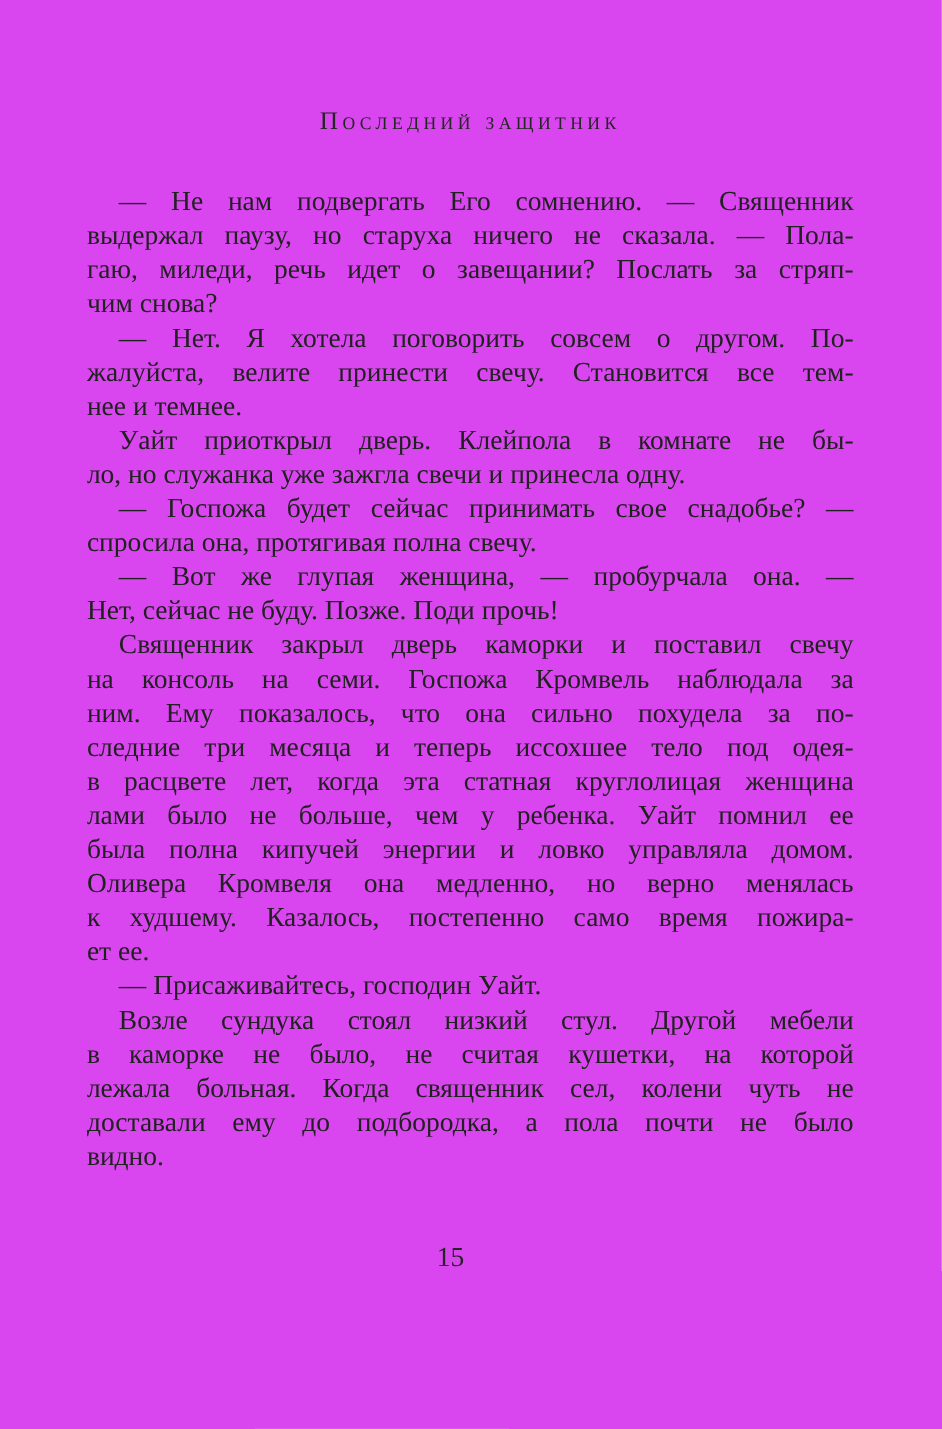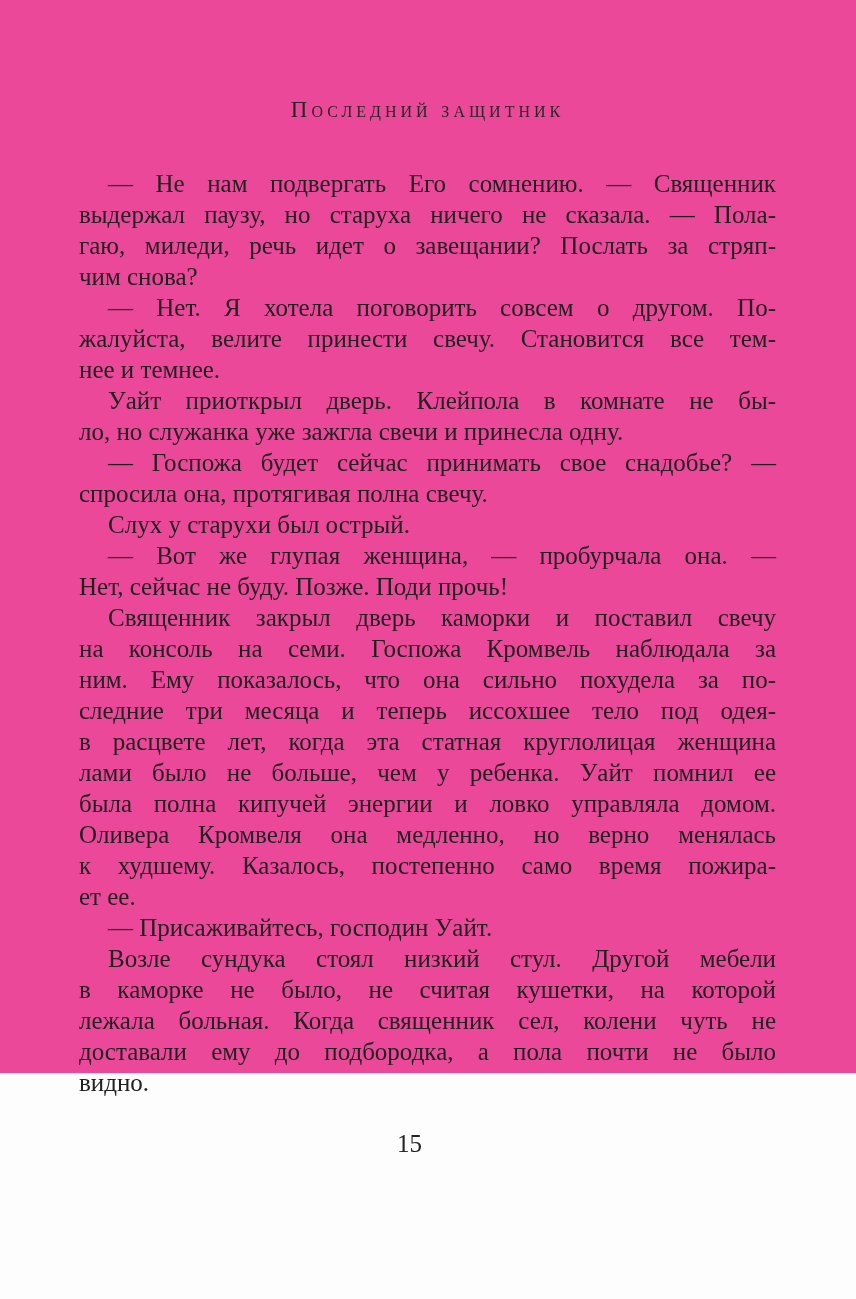--- a/index.html
+++ b/index.html
@@ -10,22 +10,22 @@
     width: 856px;
     height: 1299px;
     background: #fdfdfd;
     font-family: "Liberation Serif", "DejaVu Serif", serif;
     color: #212121;
     overflow: hidden;
   }
   .book-page {
     position: relative;
     width: 856px;
-    height: 1073px;
-    background: #ec4899;
+    height: 1299px;
+    background: #d946ef;
   }
   .running-header {
     position: absolute;
     top: 97px;
     left: 79px;
     width: 697px;
     text-align: center;
     font-variant: small-caps;
     font-size: 23px;
     letter-spacing: 4px;
@@ -84,23 +84,20 @@
       </div>
       <div class="para">
         <div class="line first">Уайт приоткрыл дверь. Клейпола в комнате не бы-</div>
         <div class="line last">ло, но служанка уже зажгла свечи и принесла одну.</div>
       </div>
       <div class="para">
         <div class="line first">— Госпожа будет сейчас принимать свое снадобье? —</div>
         <div class="line last">спросила она, протягивая полна свечу.</div>
       </div>
       <div class="para">
-        <div class="line first last">Слух у старухи был острый.</div>
-      </div>
-      <div class="para">
         <div class="line first">— Вот же глупая женщина, — пробурчала она. —</div>
         <div class="line last">Нет, сейчас не буду. Позже. Поди прочь!</div>
       </div>
       <div class="para">
         <div class="line first">Священник закрыл дверь каморки и поставил свечу</div>
         <div class="line">на консоль на семи. Госпожа Кромвель наблюдала за</div>
         <div class="line">ним. Ему показалось, что она сильно похудела за по-</div>
         <div class="line">следние три месяца и теперь иссохшее тело под одея-</div>
         <div class="line">в расцвете лет, когда эта статная круглолицая женщина</div>
         <div class="line">лами было не больше, чем у ребенка. Уайт помнил ее</div>

